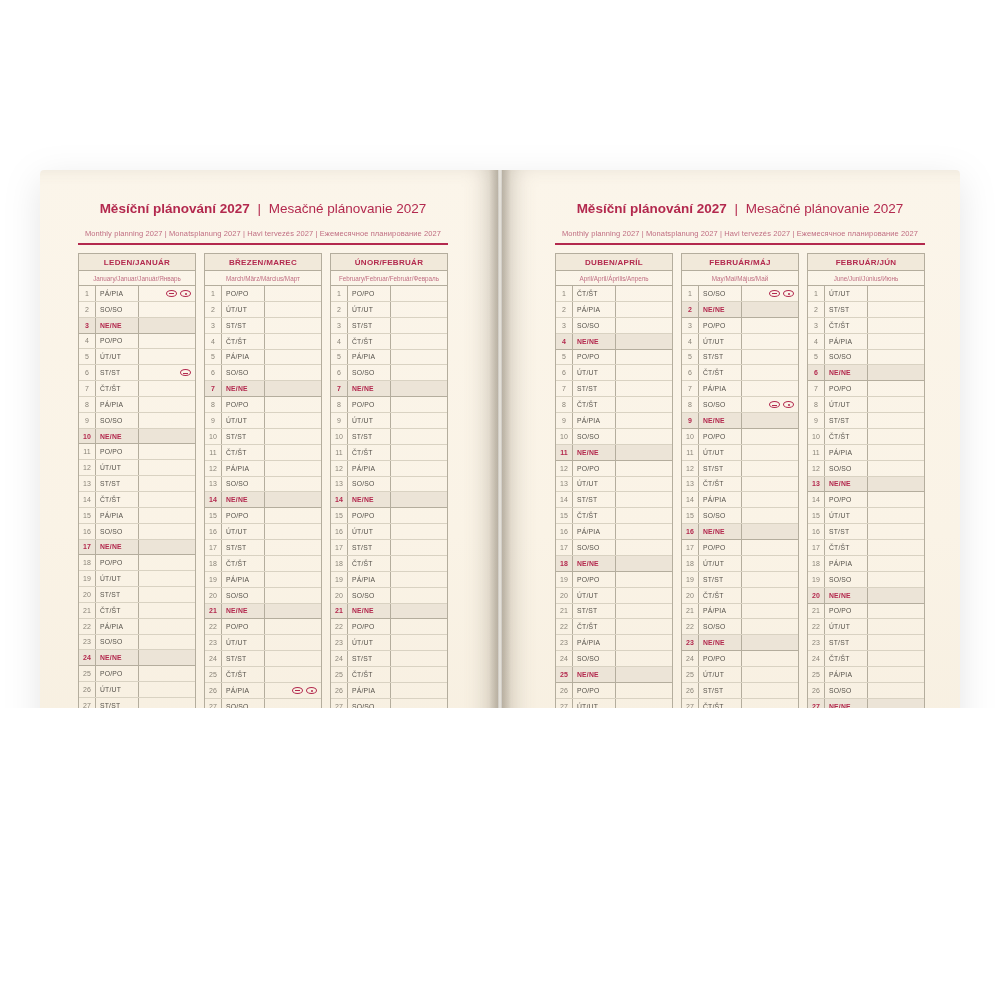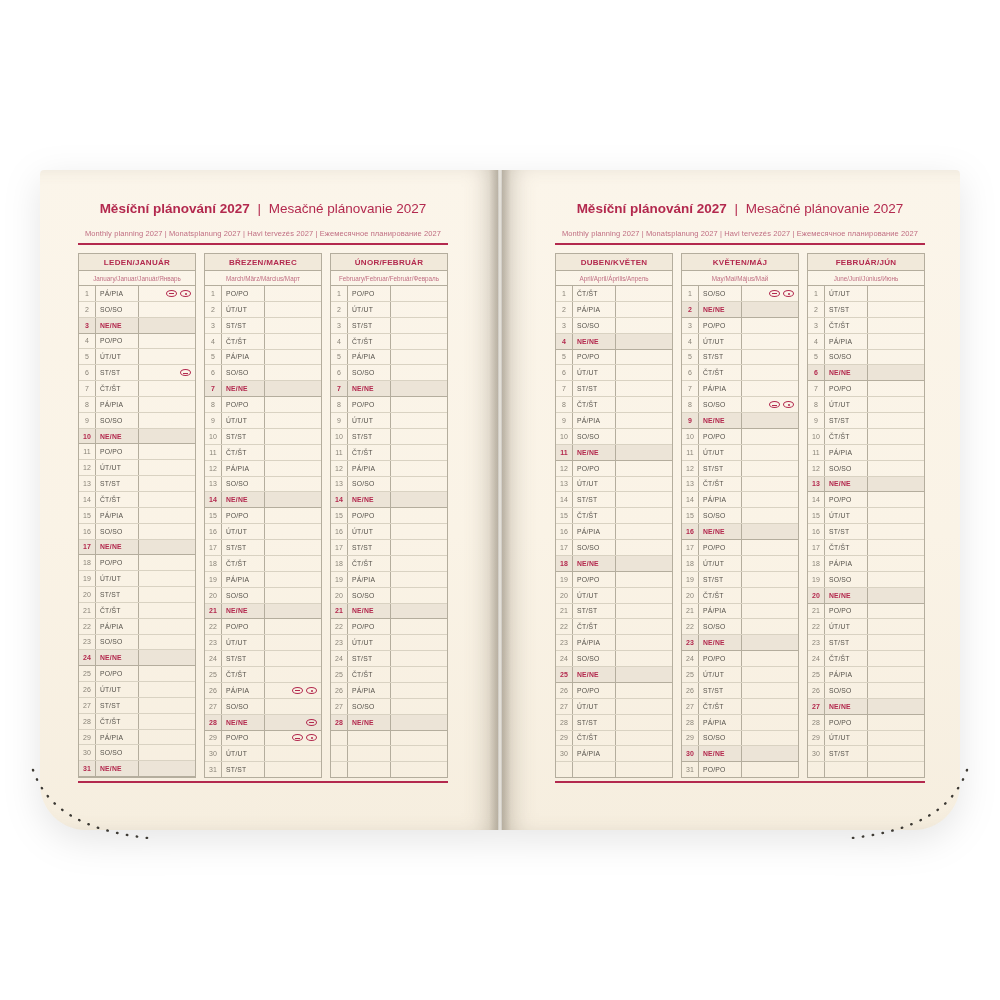--- a/index.html
+++ b/index.html
@@ -7,21 +7,21 @@
     --accent-soft:#c06e82;
     --paper:#faf3e6;
     --sunday-bg:#ece4d7;
     --grid:#d9d2c2;
     --grid-dark:#b4ad9d;
     --day-text:#55514a;
     --num-text:#8a8478;
   }
   *{margin:0;padding:0;box-sizing:border-box;}
   html,body{width:1000px;height:1000px;background:#ffffff;font-family:"Liberation Sans",sans-serif;}
-  .stage{position:relative;width:1000px;height:1000px;background:#ffffff;overflow:hidden;}
+  .stage{position:relative;width:1000px;height:708px;background:#ffffff;overflow:hidden;}
   .spread{position:absolute;left:40px;top:170px;width:920px;height:660px;filter:drop-shadow(0 10px 18px rgba(0,0,0,.10));}
   .page{position:absolute;top:0;height:660px;width:458px;background:linear-gradient(180deg,#fbf5ea 0%,#faf3e6 55%,#f6eedf 100%);}
   .page-left{left:0;border-radius:4px 0 0 46px;box-shadow:inset -20px 0 26px -14px rgba(120,108,90,.45);padding:30px 50px 0 38px;}
   .page-right{left:462px;border-radius:0 4px 46px 0;box-shadow:inset 20px 0 26px -14px rgba(120,108,90,.45);padding:30px 35px 0 53px;}
   .spine-gap{position:absolute;left:449px;top:0;width:22px;height:660px;background:linear-gradient(90deg,rgba(166,158,144,0) 0%,rgba(150,142,128,.40) 40%,rgba(235,231,222,.95) 50%,rgba(150,142,128,.40) 60%,rgba(166,158,144,0) 100%);pointer-events:none;}
   .page-title{text-align:center;color:var(--accent);font-size:13.5px;line-height:17px;white-space:nowrap;}
   .page-title .t-bold{font-weight:700;}
   .page-title .t-sep{font-weight:400;padding:0 4px;color:var(--accent);}
   .page-title .t-normal{font-weight:400;}
   .page-subtitle{text-align:center;color:var(--accent-soft);font-size:7.5px;margin-top:12px;white-space:nowrap;letter-spacing:.1px;}
@@ -564,21 +564,21 @@
     <div class="page page-right">
       <div class="page-title">
         <span class="t-bold">Měsíční plánování 2027</span>
         <span class="t-sep">|</span>
         <span class="t-normal">Mesačné plánovanie 2027</span>
       </div>
       <div class="page-subtitle">Monthly planning 2027 | Monatsplanung 2027 | Havi tervezés 2027 | Ежемесячное планирование 2027</div>
       <div class="title-rule"></div>
       <div class="months">
           <div class="month">
-            <div class="month-name">DUBEN/KVĚTEN</div>
+            <div class="month-name">DUBEN/APRÍL</div>
             <div class="month-langs">April/April/Április/Апрель</div>
             <div class="month-body">
               <div class="day-row">
                 <div class="c-num">1</div>
                 <div class="c-dow">ČT/ŠT</div>
                 <div class="c-note"></div>
               </div>
               <div class="day-row">
                 <div class="c-num">2</div>
                 <div class="c-dow">PÁ/PIA</div>
@@ -725,21 +725,21 @@
                 <div class="c-note"></div>
               </div>
               <div class="day-row">
                 <div class="c-num"></div>
                 <div class="c-dow"></div>
                 <div class="c-note"></div>
               </div>
             </div>
           </div>
           <div class="month">
-            <div class="month-name">KVĚTEN/MÁJ</div>
+            <div class="month-name">FEBRUÁR/MÁJ</div>
             <div class="month-langs">May/Mai/Május/Май</div>
             <div class="month-body">
               <div class="day-row">
                 <div class="c-num">1</div>
                 <div class="c-dow">SO/SO</div>
                 <div class="c-note">
                   <div class="badge"></div>
                   <div class="badge badge-b"></div>
                 </div>
               </div>

